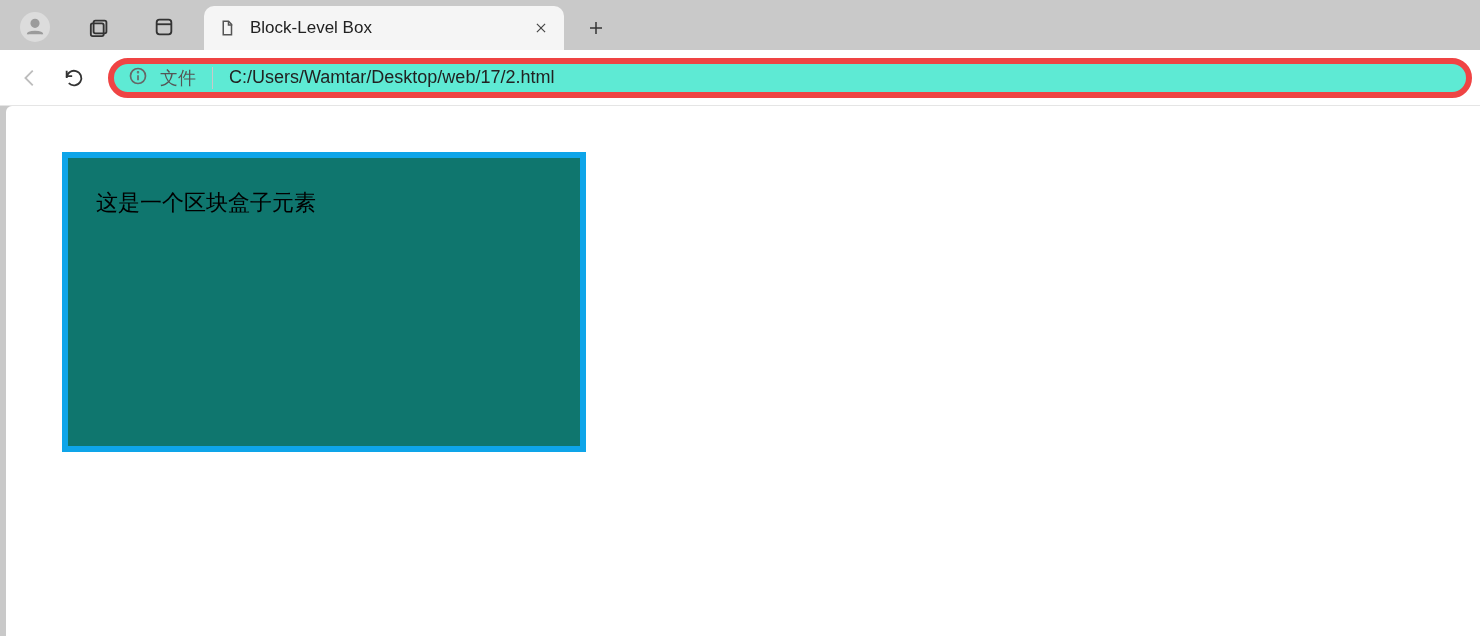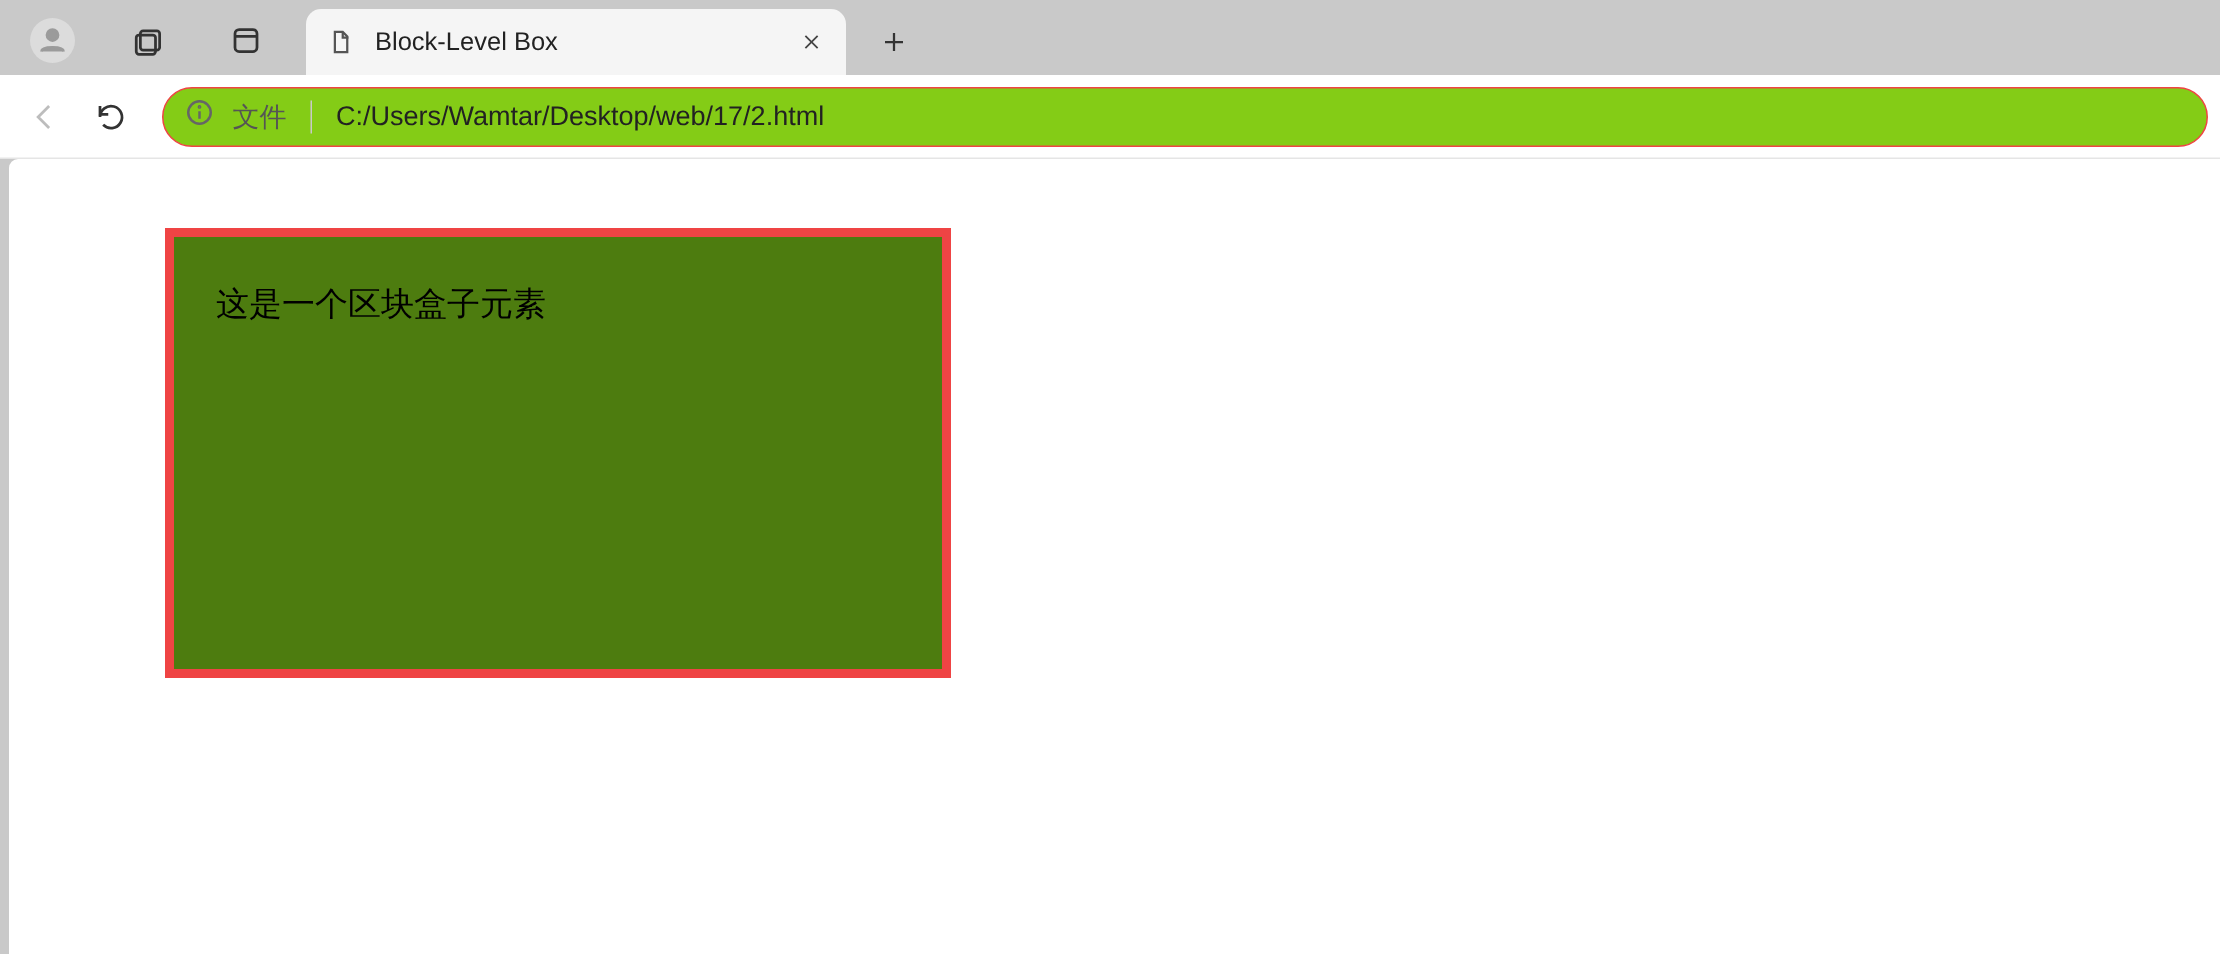--- a/index.html
+++ b/index.html
@@ -20,31 +20,31 @@
     .tab-close { width: 18px; height: 18px; display:flex; align-items:center; justify-content:center; color:#444; cursor:pointer; }
     .tab-close svg { width:14px; height:14px; stroke:#444; stroke-width:2; }
     .new-tab { width: 40px; height: 40px; display:flex; align-items:center; justify-content:center; margin-left: 12px; margin-bottom:2px; cursor:pointer; }
     .new-tab svg { width:18px; height:18px; stroke:#333; stroke-width:2; }
 
     
     .addrbar { height: 56px; background: #ffffff; display:flex; align-items:center; padding: 0 8px; border-bottom: 1px solid #e5e5e5; }
     .nav-btn { width: 44px; height: 44px; display:flex; align-items:center; justify-content:center; border-radius:6px; }
     .nav-btn.disabled svg { stroke:#bdbdbd; }
     .nav-btn svg { width:22px; height:22px; stroke:#333; fill:none; stroke-width:2; }
-    .urlbox { flex:1; height:40px; border:1px solid #ef4444; border-radius:20px; margin-left:12px; display:flex; align-items:center; padding:0 14px; gap:12px; background:#84cc16; }
+    .urlbox { flex:1; height:40px; border:6px solid #ef4444; border-radius:20px; margin-left:12px; display:flex; align-items:center; padding:0 14px; gap:12px; background:#5eead4; }
     .urlbox .info-icon svg { width:20px; height:20px; stroke:#666; fill:none; stroke-width:2; }
     .url-scheme { font-size:18px; color:#555; }
     .url-sep { width:1px; height:22px; background:#c9c9c9; margin:0 4px; }
     .url-path { font-size:18px; color:#222; flex:1; }
 
     
     .viewport-wrap { position:absolute; left:6px; right:0; top:106px; bottom:0; background:#ffffff; border-top-left-radius:6px; overflow:auto; }
     .page-body { padding: 46px 0 0 56px; }
 
-    .block-box { width: 524px; height: 300px; border: 6px solid #ef4444; background: #4d7c0f; padding: 30px 0 0 28px; margin-left: 48px; }
+    .block-box { width: 524px; height: 300px; border: 6px solid #0ea5e9; background: #0f766e; padding: 30px 0 0 28px; }
     .block-box p { font-size: 22px; color:#000; }
   </style>
 </head>
 <body>
 
 <div class="titlebar">
   <div class="tb-icons">
     <div class="tb-icon avatar-circle">
       <svg viewBox="0 0 24 24">
           <circle cx="12" cy="8" r="4"></circle>

